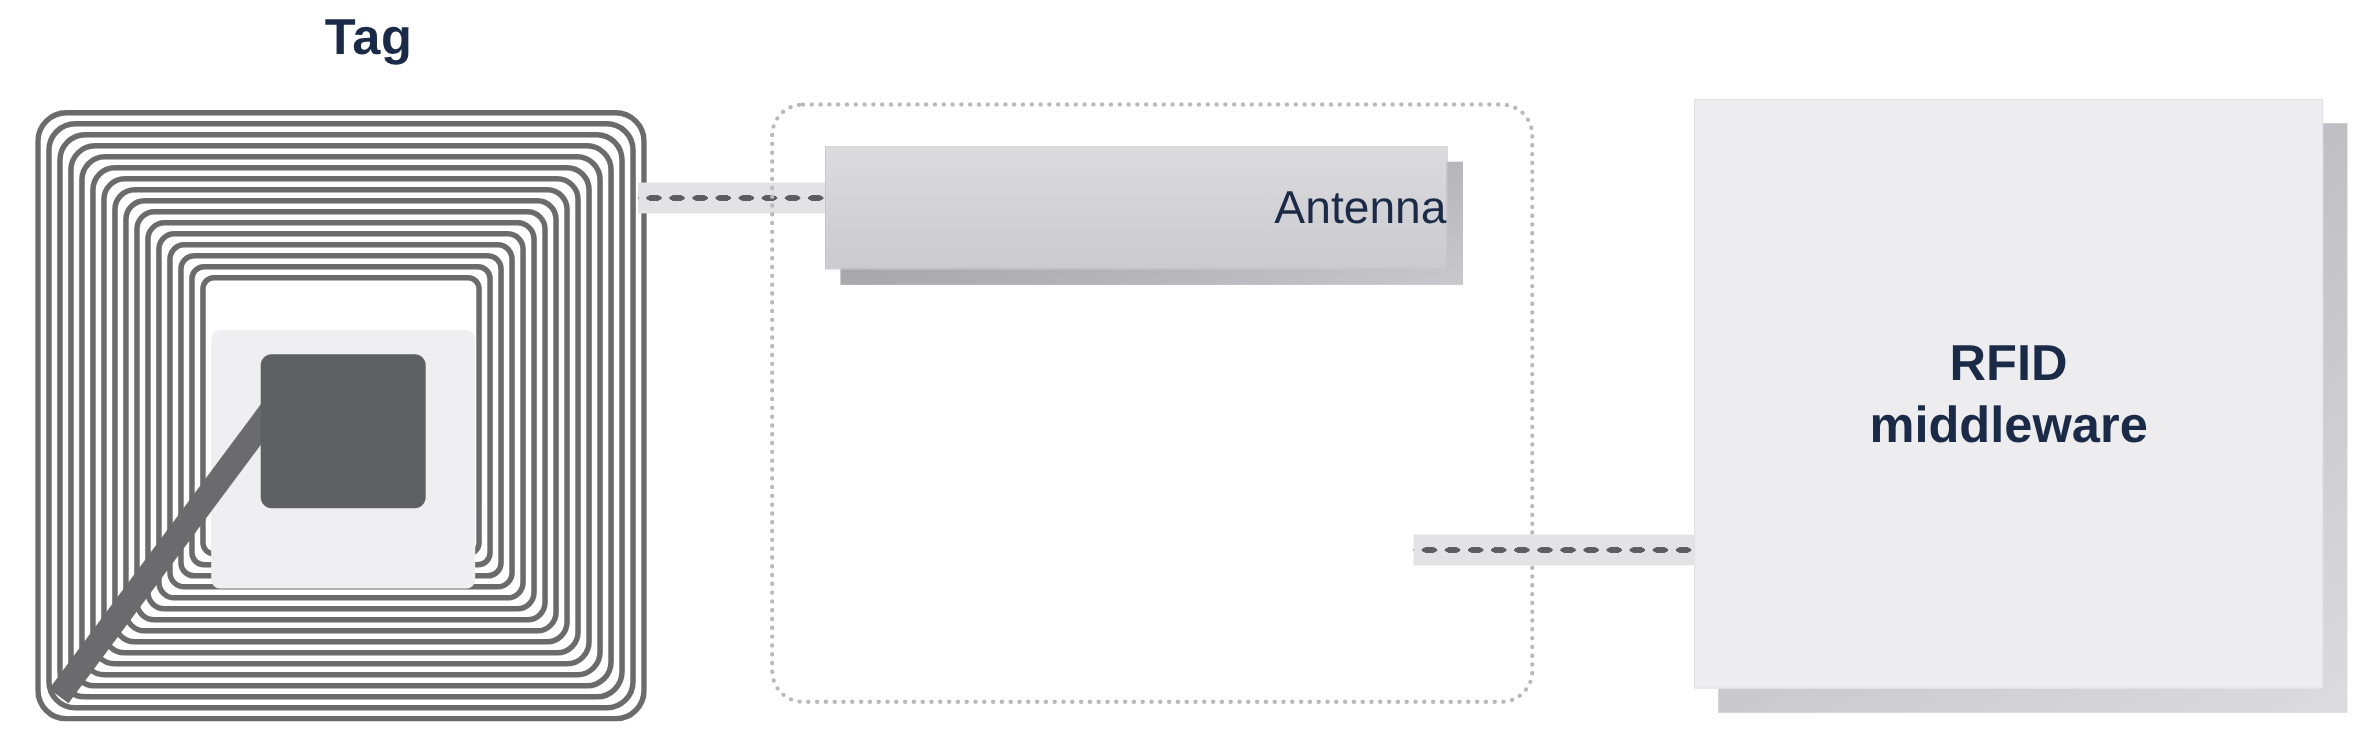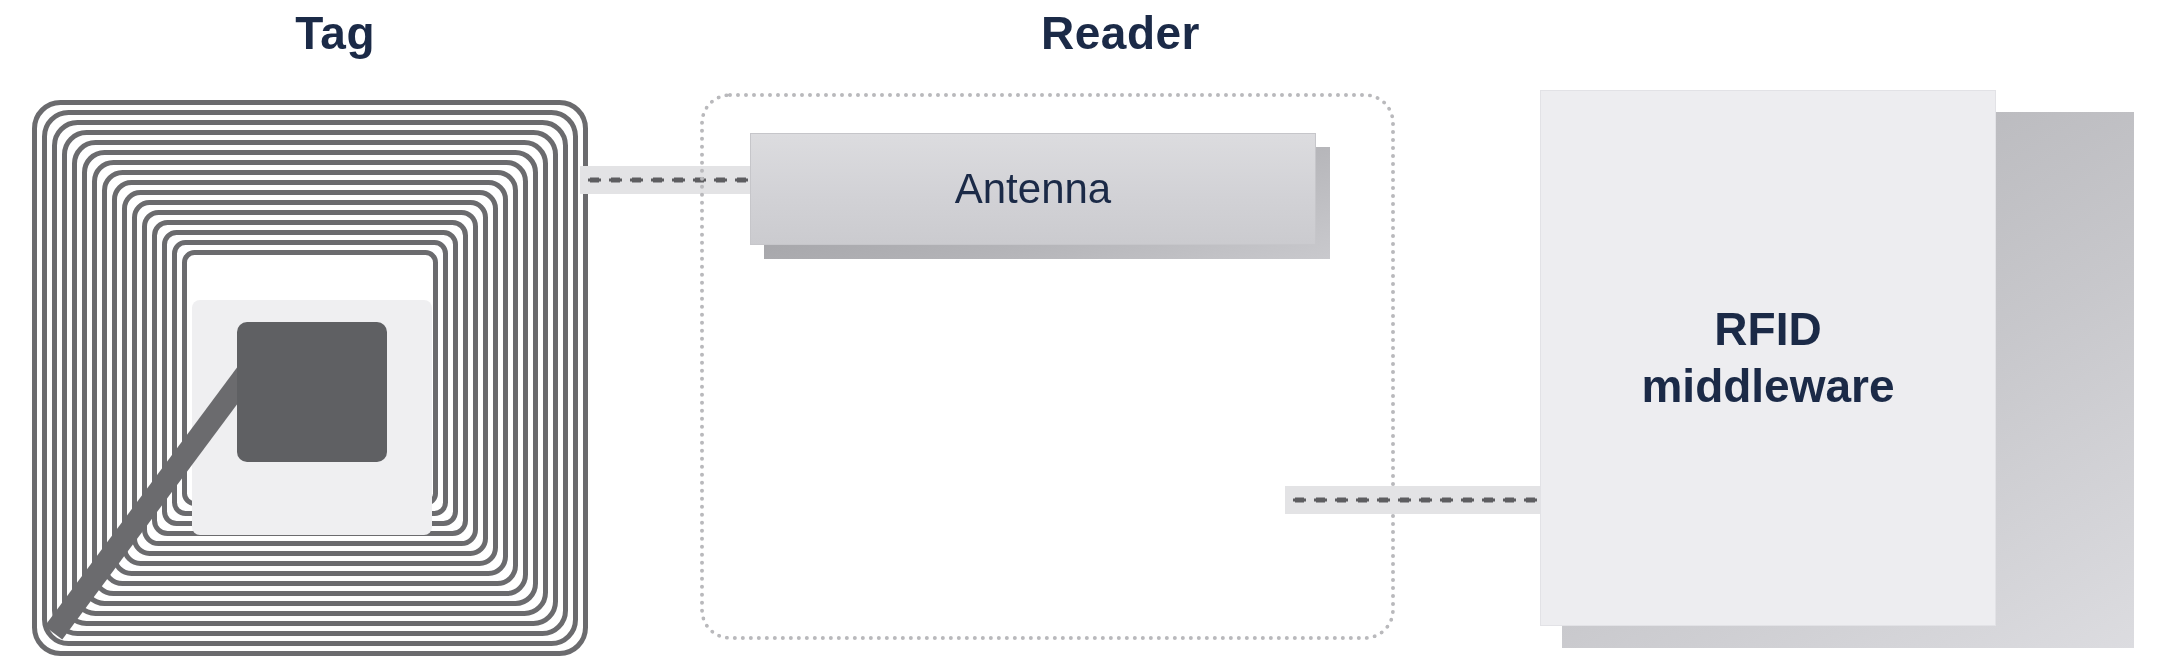--- a/index.html
+++ b/index.html
@@ -42,37 +42,37 @@
   
   .plate{position:absolute;width:566px;height:112px;}
   .plate .shadow{
     position:absolute;left:14px;top:14px;width:566px;height:112px;
     background:linear-gradient(160deg,#9a9a9e 0%,#b4b4b8 60%,#c9c9cd 100%);
   }
   .plate .face{
     position:absolute;left:0;top:0;width:566px;height:112px;
     background:linear-gradient(180deg,#dcdcdf 0%,#d2d2d6 55%,#cbcbcf 100%);
     border:1px solid #c6c6ca;box-sizing:border-box;
-    display:flex;align-items:center;justify-content:center;
+    display:flex;align-items:center;justify-content:flex-end;
   }
   .plate .label{
     color:#1b2a47;font-size:42px;font-weight:normal;white-space:nowrap;
   }
   #plate-antenna{left:750px;top:133px;}
   #plate-controller{left:750px;top:288px;}
   #plate-network{left:750px;top:453px;}
 
   
   #middleware{position:absolute;left:1540px;top:90px;width:572px;height:536px;}
   #middleware .shadow{
     position:absolute;left:22px;top:22px;width:572px;height:536px;
     background:linear-gradient(150deg,#b0b0b4 0%,#c7c7cb 55%,#dcdce0 100%);
   }
   #middleware .face{
-    position:absolute;left:0;top:0;width:456px;height:536px;
+    position:absolute;left:0;top:0;width:572px;height:536px;
     background:#ededf0;border:1px solid #e2e2e6;box-sizing:border-box;
     display:flex;align-items:center;justify-content:center;
   }
   #middleware .label{
     color:#1b2a47;font-size:46px;font-weight:bold;line-height:1.25;
     text-align:center;white-space:pre-line;
   }
 </style>
 </head>
 <body>
@@ -112,21 +112,20 @@
       <path d="M 208 282 L 28 524" stroke="#6b6b6e" stroke-width="22" stroke-linecap="square" fill="none"></path>
 
       <rect x="205" y="222" width="150" height="140" rx="10" ry="10" fill="#5f6063"></rect>
     </svg>
   </div>
 
   <div class="connector" id="connector-tag-reader">
     <div class="dots"></div>
   </div>
 
-  <div class="heading" id="reader-heading">Reader</div>
 
   <div id="reader-box"></div>
 
   <div class="plate" id="plate-antenna">
     <div class="shadow"></div>
     <div class="face">
       <span class="label">Antenna</span>
     </div>
   </div>
 

